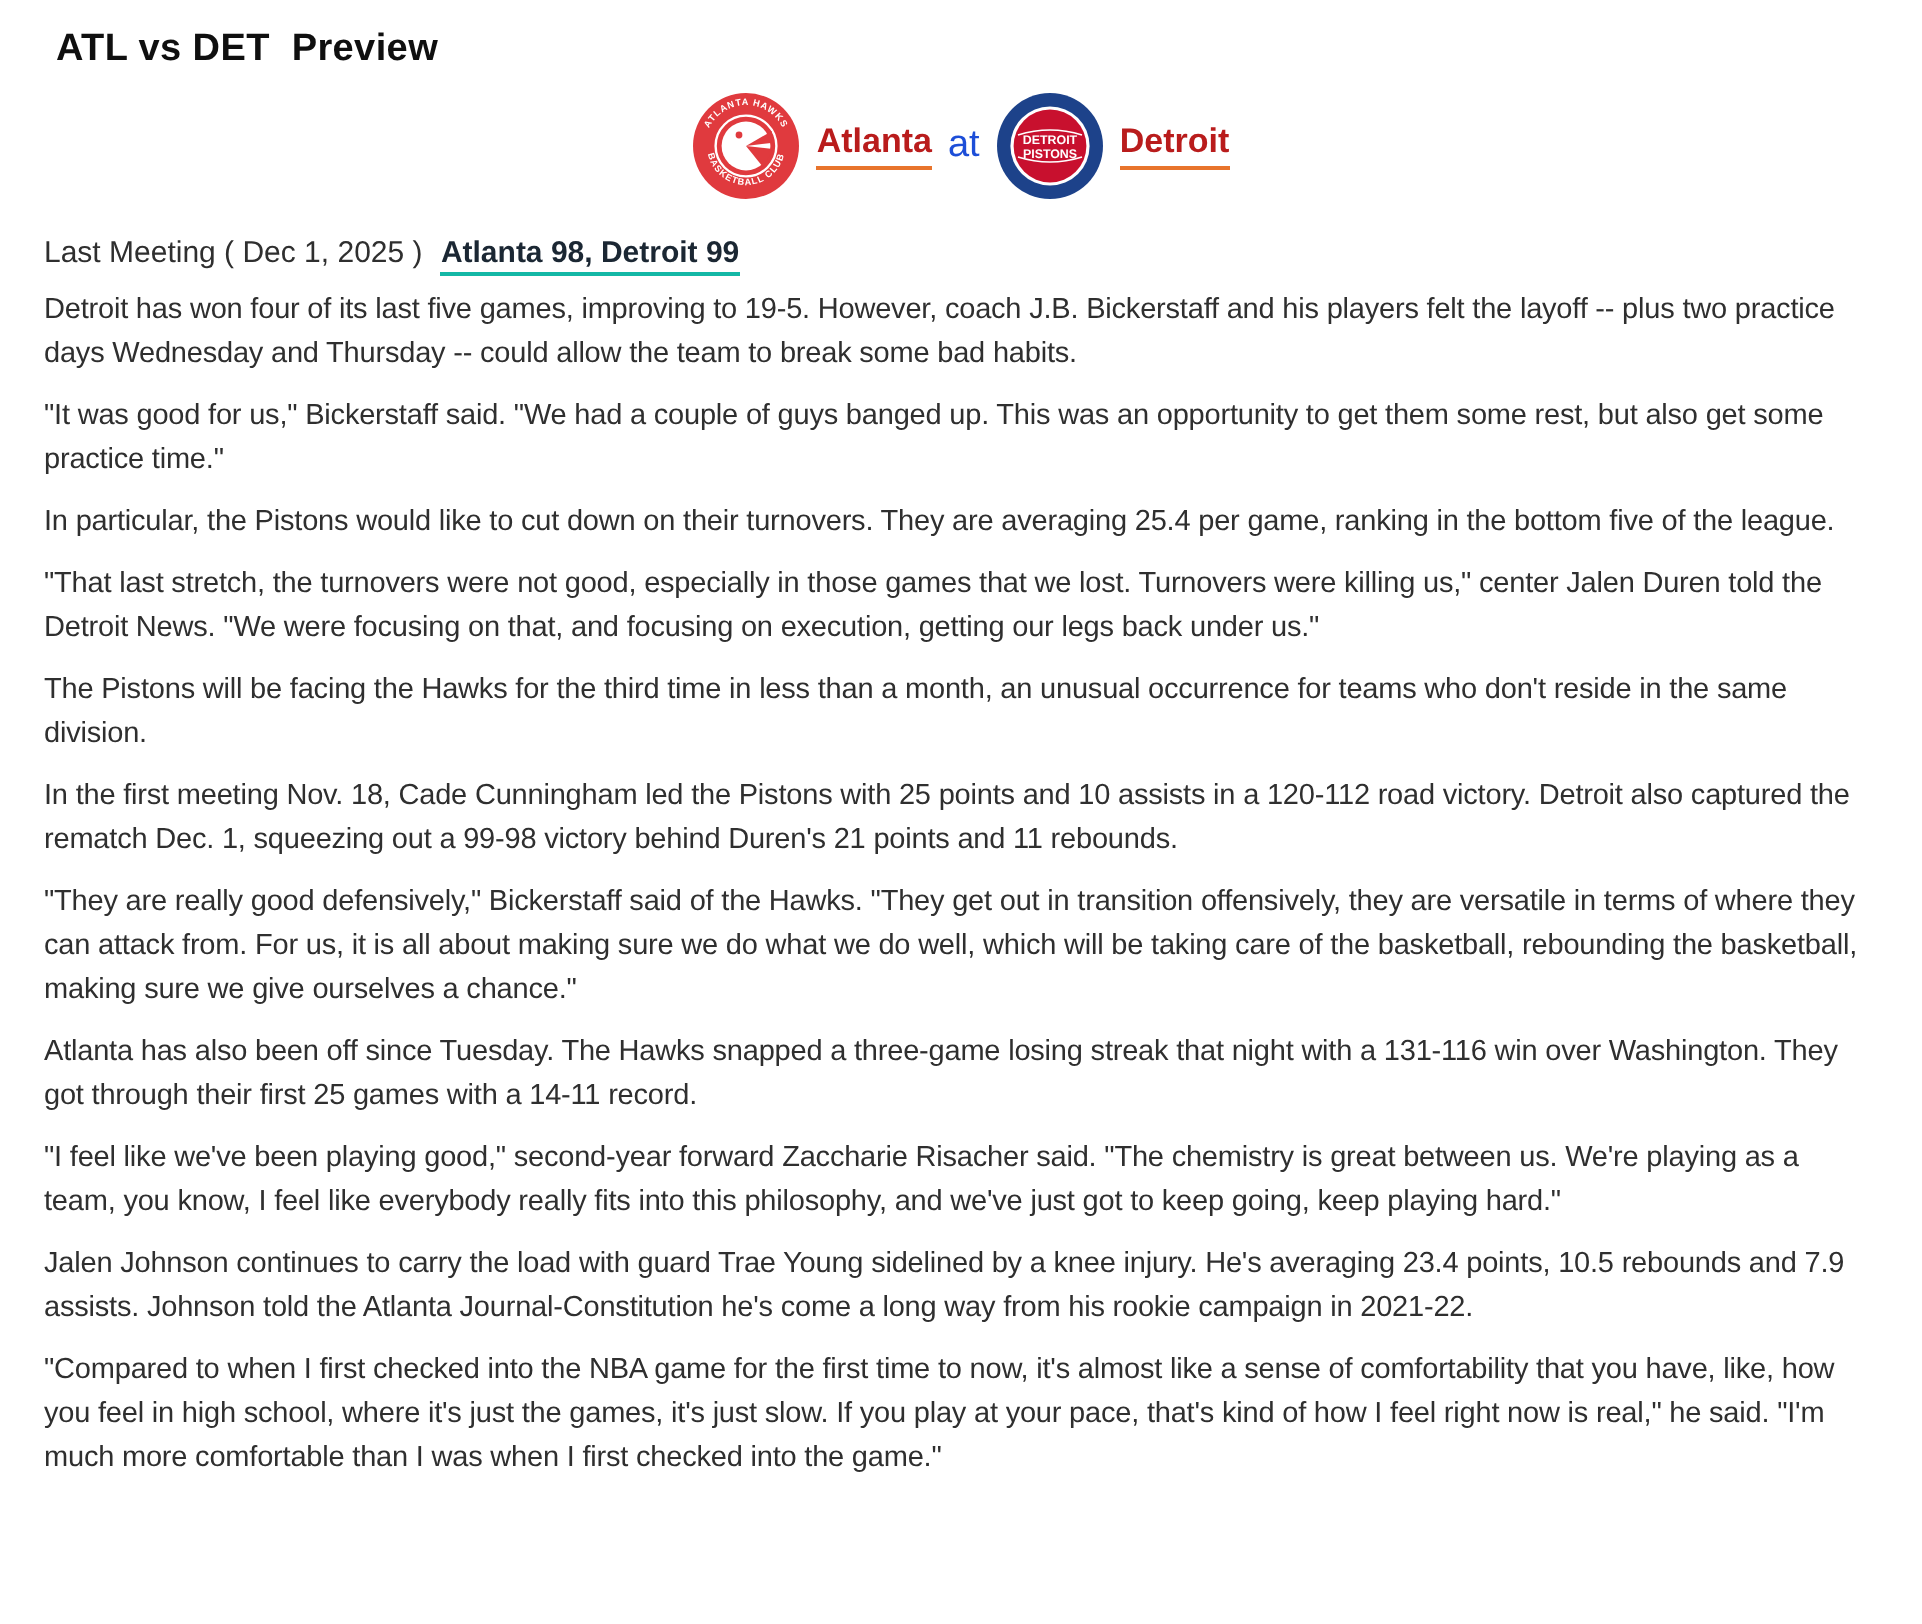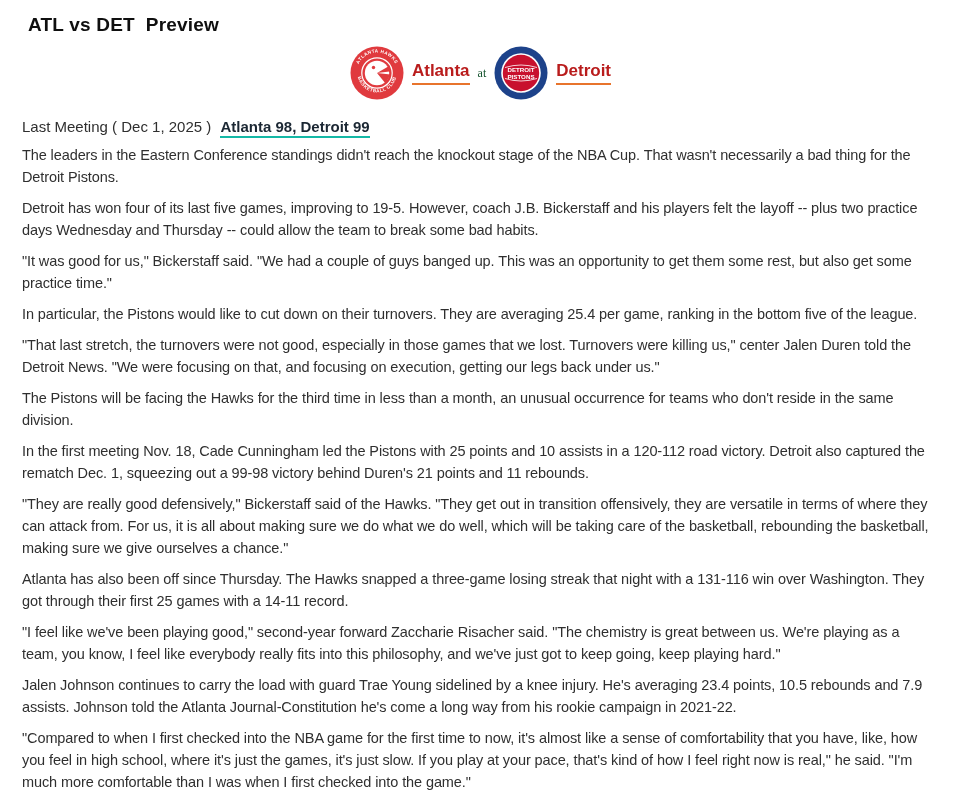--- a/index.html
+++ b/index.html
@@ -34,21 +34,21 @@
   .logo { display: inline-flex; width: 54px; height: 54px; }
   .team-link {
     font-weight: 700;
     font-size: 17px;
     color: #b91c1c;
     text-decoration: none;
     border-bottom: 2px solid #e8742c;
     padding-bottom: 2px;
     cursor: pointer;
   }
-  .at-sep { font-size: 12px; color: #14532d; font-family: Liberation Serif, serif; }
+  .at-sep { font-size: 19px; color: #1d4ed8; }
 
   .article { padding: 0 28px 10px 22px; }
 
   .last-meeting {
     font-size: 15px;
     color: #2f2f2f;
     margin: 18px 0 8px 0;
   }
   .score-link {
     font-weight: 700;
@@ -118,28 +118,27 @@
 
   </div>
 
   <div class="article">
 
     <p class="last-meeting">
       <span>Last Meeting ( Dec 1, 2025 )</span>
       <a class="score-link" href="#">Atlanta 98, Detroit 99</a>
     </p>
 
-    <p class="body-para">The leaders in the Eastern Conference standings didn't reach the knockout stage of the NBA Cup. That wasn't necessarily a bad thing for the Detroit Pistons.</p>
     <p class="body-para">Detroit has won four of its last five games, improving to 19-5. However, coach J.B. Bickerstaff and his players felt the layoff -- plus two practice days Wednesday and Thursday -- could allow the team to break some bad habits.</p>
     <p class="body-para">"It was good for us," Bickerstaff said. "We had a couple of guys banged up. This was an opportunity to get them some rest, but also get some practice time."</p>
     <p class="body-para">In particular, the Pistons would like to cut down on their turnovers. They are averaging 25.4 per game, ranking in the bottom five of the league.</p>
     <p class="body-para">"That last stretch, the turnovers were not good, especially in those games that we lost. Turnovers were killing us," center Jalen Duren told the Detroit News. "We were focusing on that, and focusing on execution, getting our legs back under us."</p>
     <p class="body-para">The Pistons will be facing the Hawks for the third time in less than a month, an unusual occurrence for teams who don't reside in the same division.</p>
     <p class="body-para">In the first meeting Nov. 18, Cade Cunningham led the Pistons with 25 points and 10 assists in a 120-112 road victory. Detroit also captured the rematch Dec. 1, squeezing out a 99-98 victory behind Duren's 21 points and 11 rebounds.</p>
     <p class="body-para">"They are really good defensively," Bickerstaff said of the Hawks. "They get out in transition offensively, they are versatile in terms of where they can attack from. For us, it is all about making sure we do what we do well, which will be taking care of the basketball, rebounding the basketball, making sure we give ourselves a chance."</p>
-    <p class="body-para">Atlanta has also been off since Thursday. The Hawks snapped a three-game losing streak that night with a 131-116 win over Washington. They got through their first 25 games with a 14-11 record.</p>
+    <p class="body-para">Atlanta has also been off since Tuesday. The Hawks snapped a three-game losing streak that night with a 131-116 win over Washington. They got through their first 25 games with a 14-11 record.</p>
     <p class="body-para">"I feel like we've been playing good," second-year forward Zaccharie Risacher said. "The chemistry is great between us. We're playing as a team, you know, I feel like everybody really fits into this philosophy, and we've just got to keep going, keep playing hard."</p>
     <p class="body-para">Jalen Johnson continues to carry the load with guard Trae Young sidelined by a knee injury. He's averaging 23.4 points, 10.5 rebounds and 7.9 assists. Johnson told the Atlanta Journal-Constitution he's come a long way from his rookie campaign in 2021-22.</p>
     <p class="body-para">"Compared to when I first checked into the NBA game for the first time to now, it's almost like a sense of comfortability that you have, like, how you feel in high school, where it's just the games, it's just slow. If you play at your pace, that's kind of how I feel right now is real," he said. "I'm much more comfortable than I was when I first checked into the game."</p>
 
   </div>
 
 </div>
 
 </body></html>

